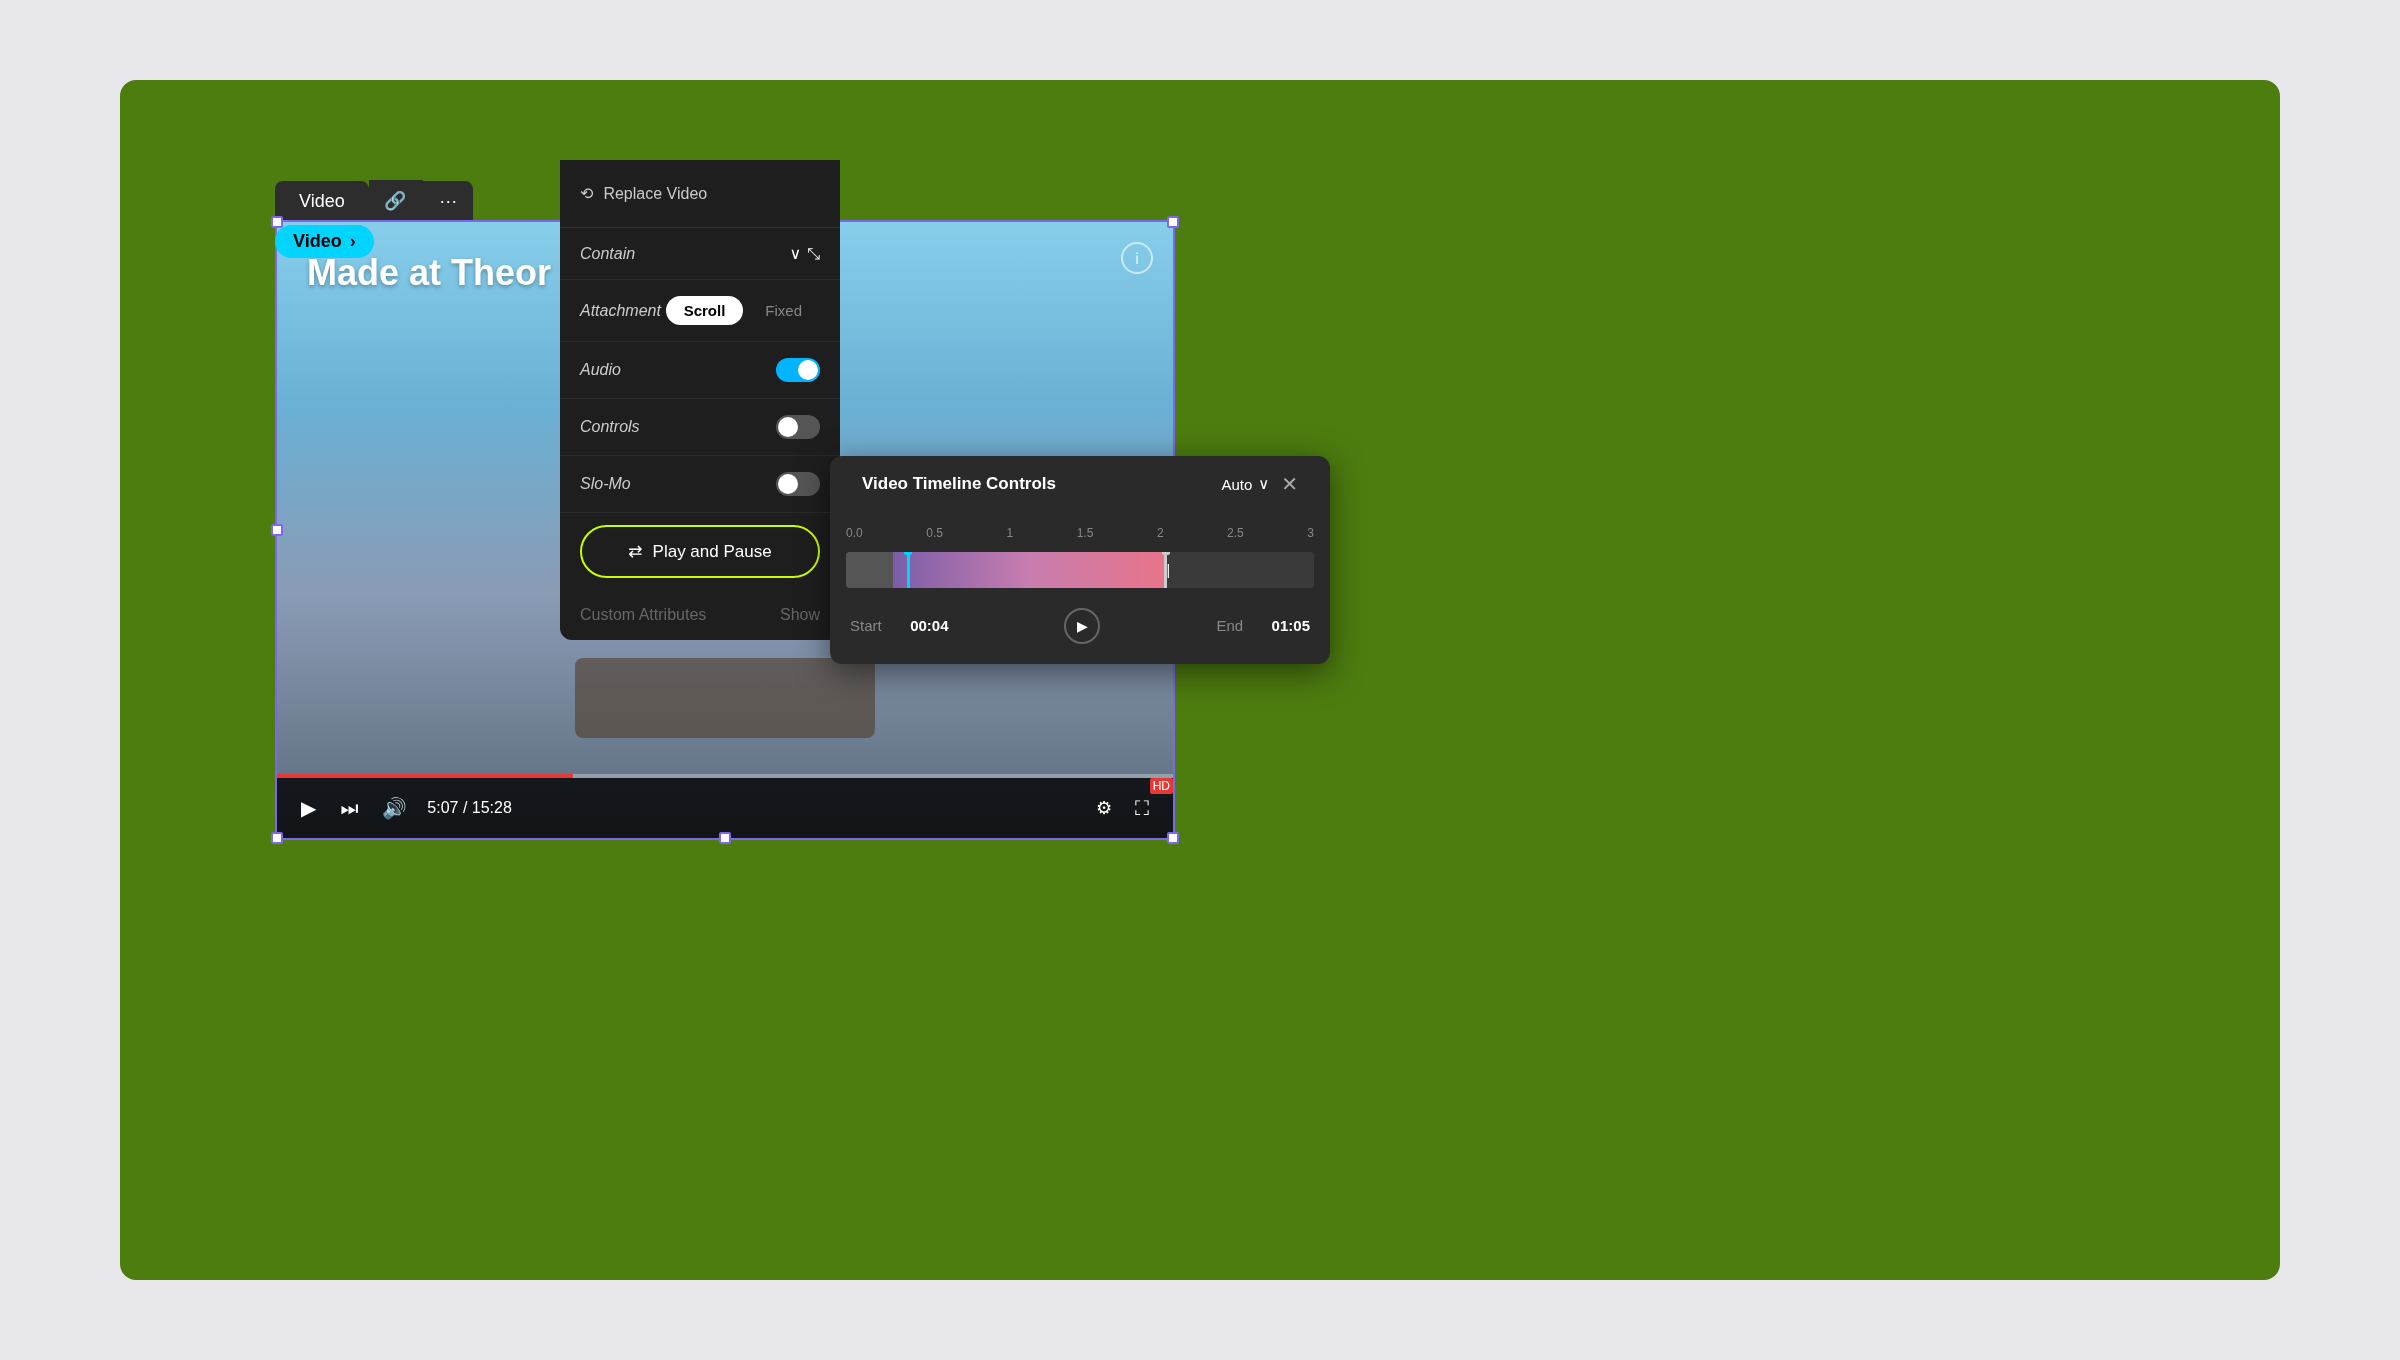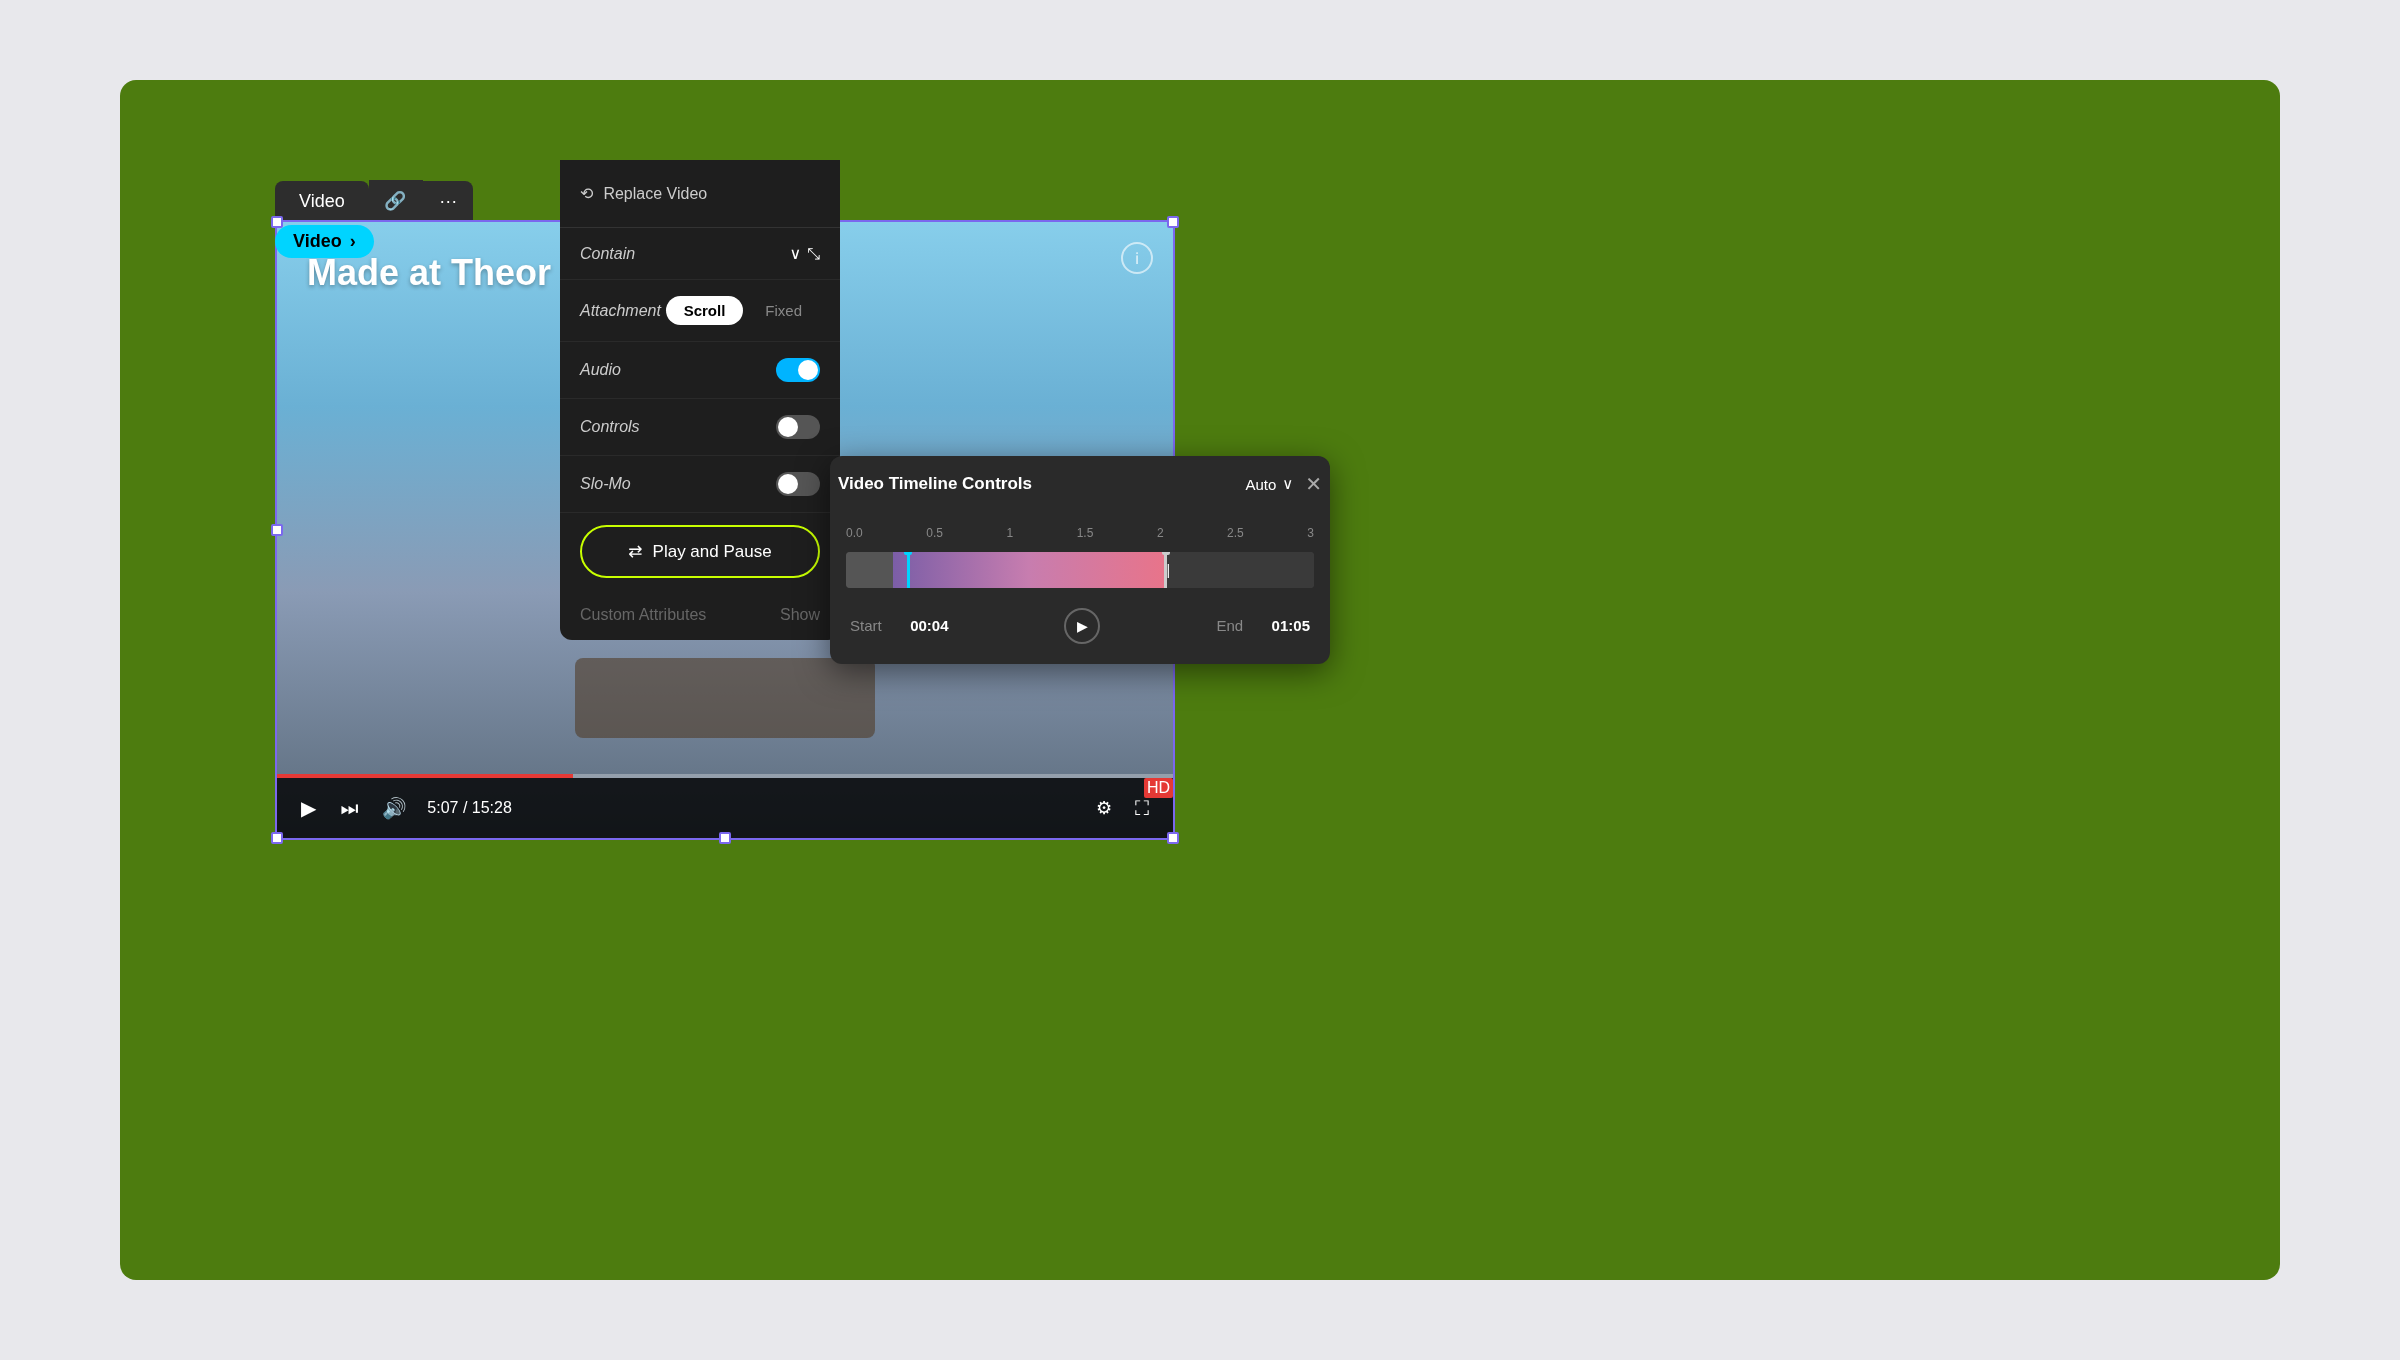--- a/index.html
+++ b/index.html
@@ -326,21 +326,21 @@
       border-radius: 12px;
       z-index: 200;
       padding: 0;
       box-shadow: 0 8px 32px rgba(0,0,0,0.5);
     }
 
     .timeline-header {
       display: flex;
       align-items: center;
       justify-content: space-between;
-      padding: 16px 8px;
+      padding: 16px 32px;
     }
 
     .timeline-title {
       color: white;
       font-size: 17px;
       font-weight: 600;
     }
 
     .timeline-header-right {
       display: flex;
@@ -500,21 +500,21 @@
       <div class="progress-bar-fill"></div>
     </div>
     <div class="video-controls">
       <button class="ctrl-btn">▶</button>
       <button class="ctrl-btn">⏭</button>
       <button class="ctrl-btn">🔊</button>
       <span class="time-display">5:07 / 15:28</span>
       <div class="ctrl-right">
         <button class="ctrl-btn">
           <span style="position:relative;display:inline-block;width:22px;height:22px;font-size:18px;">⚙</span>
-          <span style="position:absolute;top:0;right:0;background:#e53935;color:white;font-size:16px;padding:1px 3px;border-radius:2px;">HD</span>
+          <span style="position:absolute;top:0;right:0;background:#e53935;color:white;font-size:12px;padding:1px 3px;border-radius:2px;">HD</span>
         </button>
         <button class="ctrl-btn">⛶</button>
       </div>
     </div>
 
     <div class="handle top-left"></div>
     <div class="handle top-right"></div>
     <div class="handle bottom-left"></div>
     <div class="handle bottom-right"></div>
     <div class="handle mid-top"></div>

